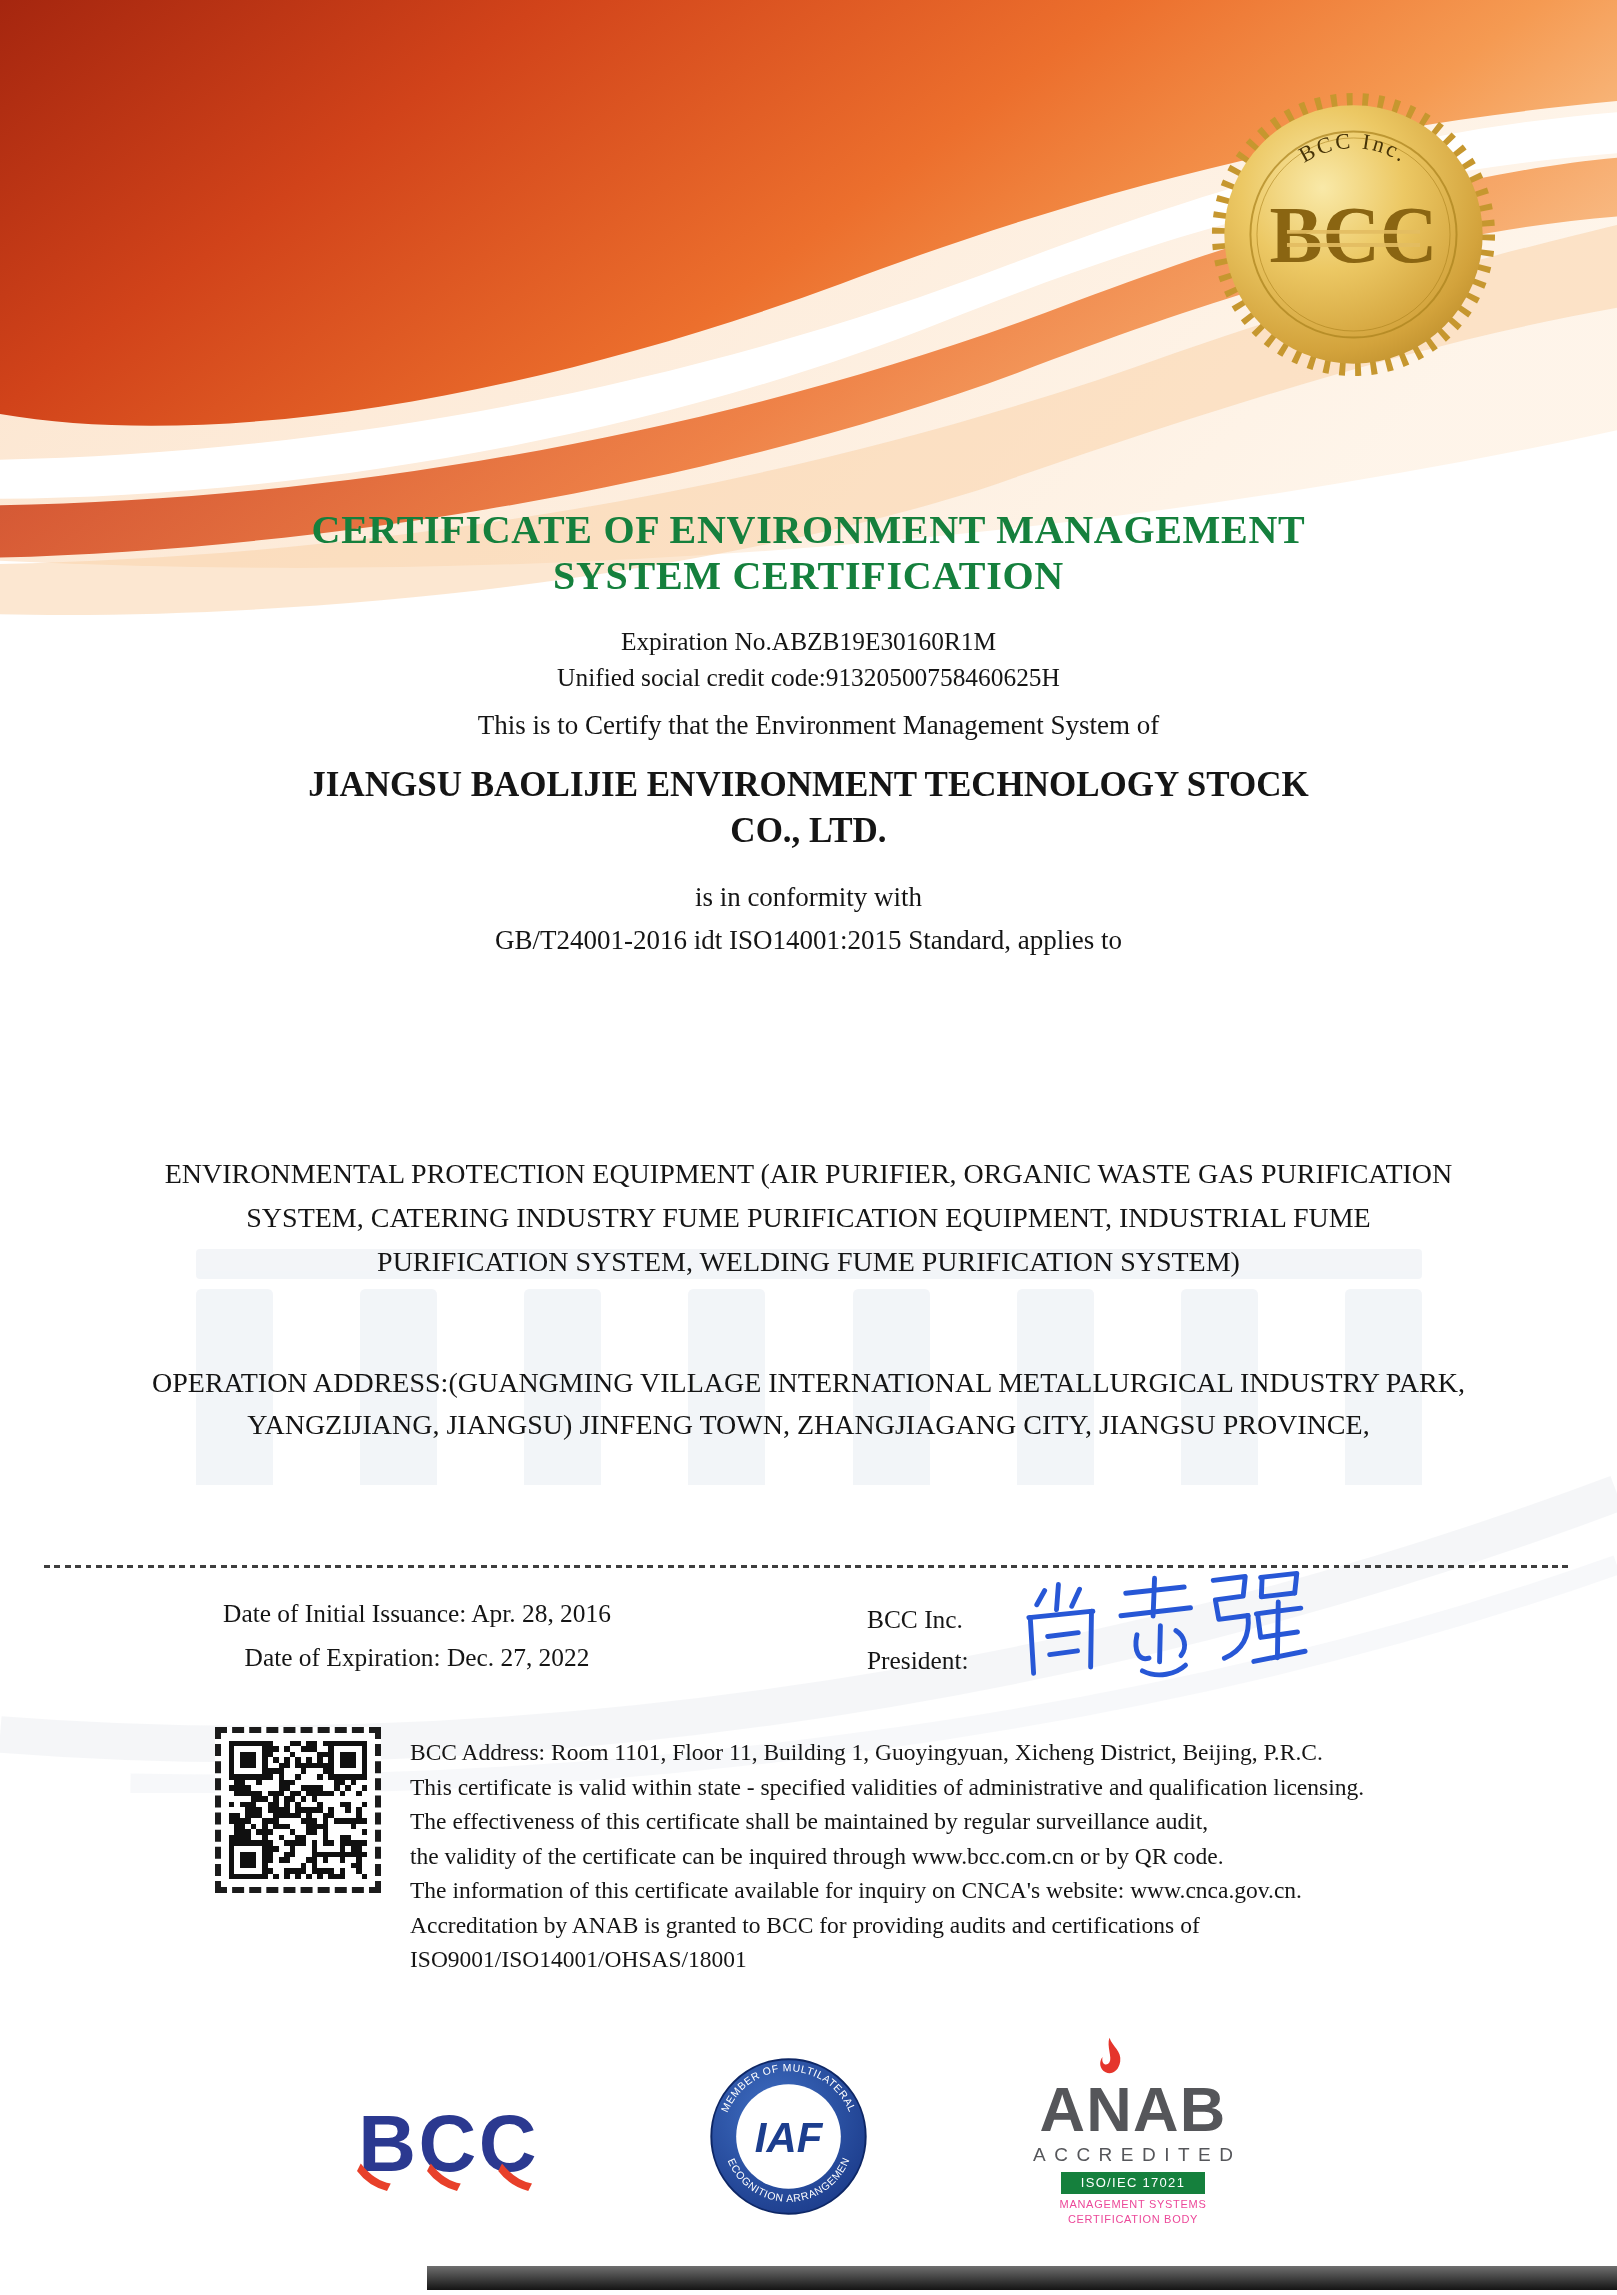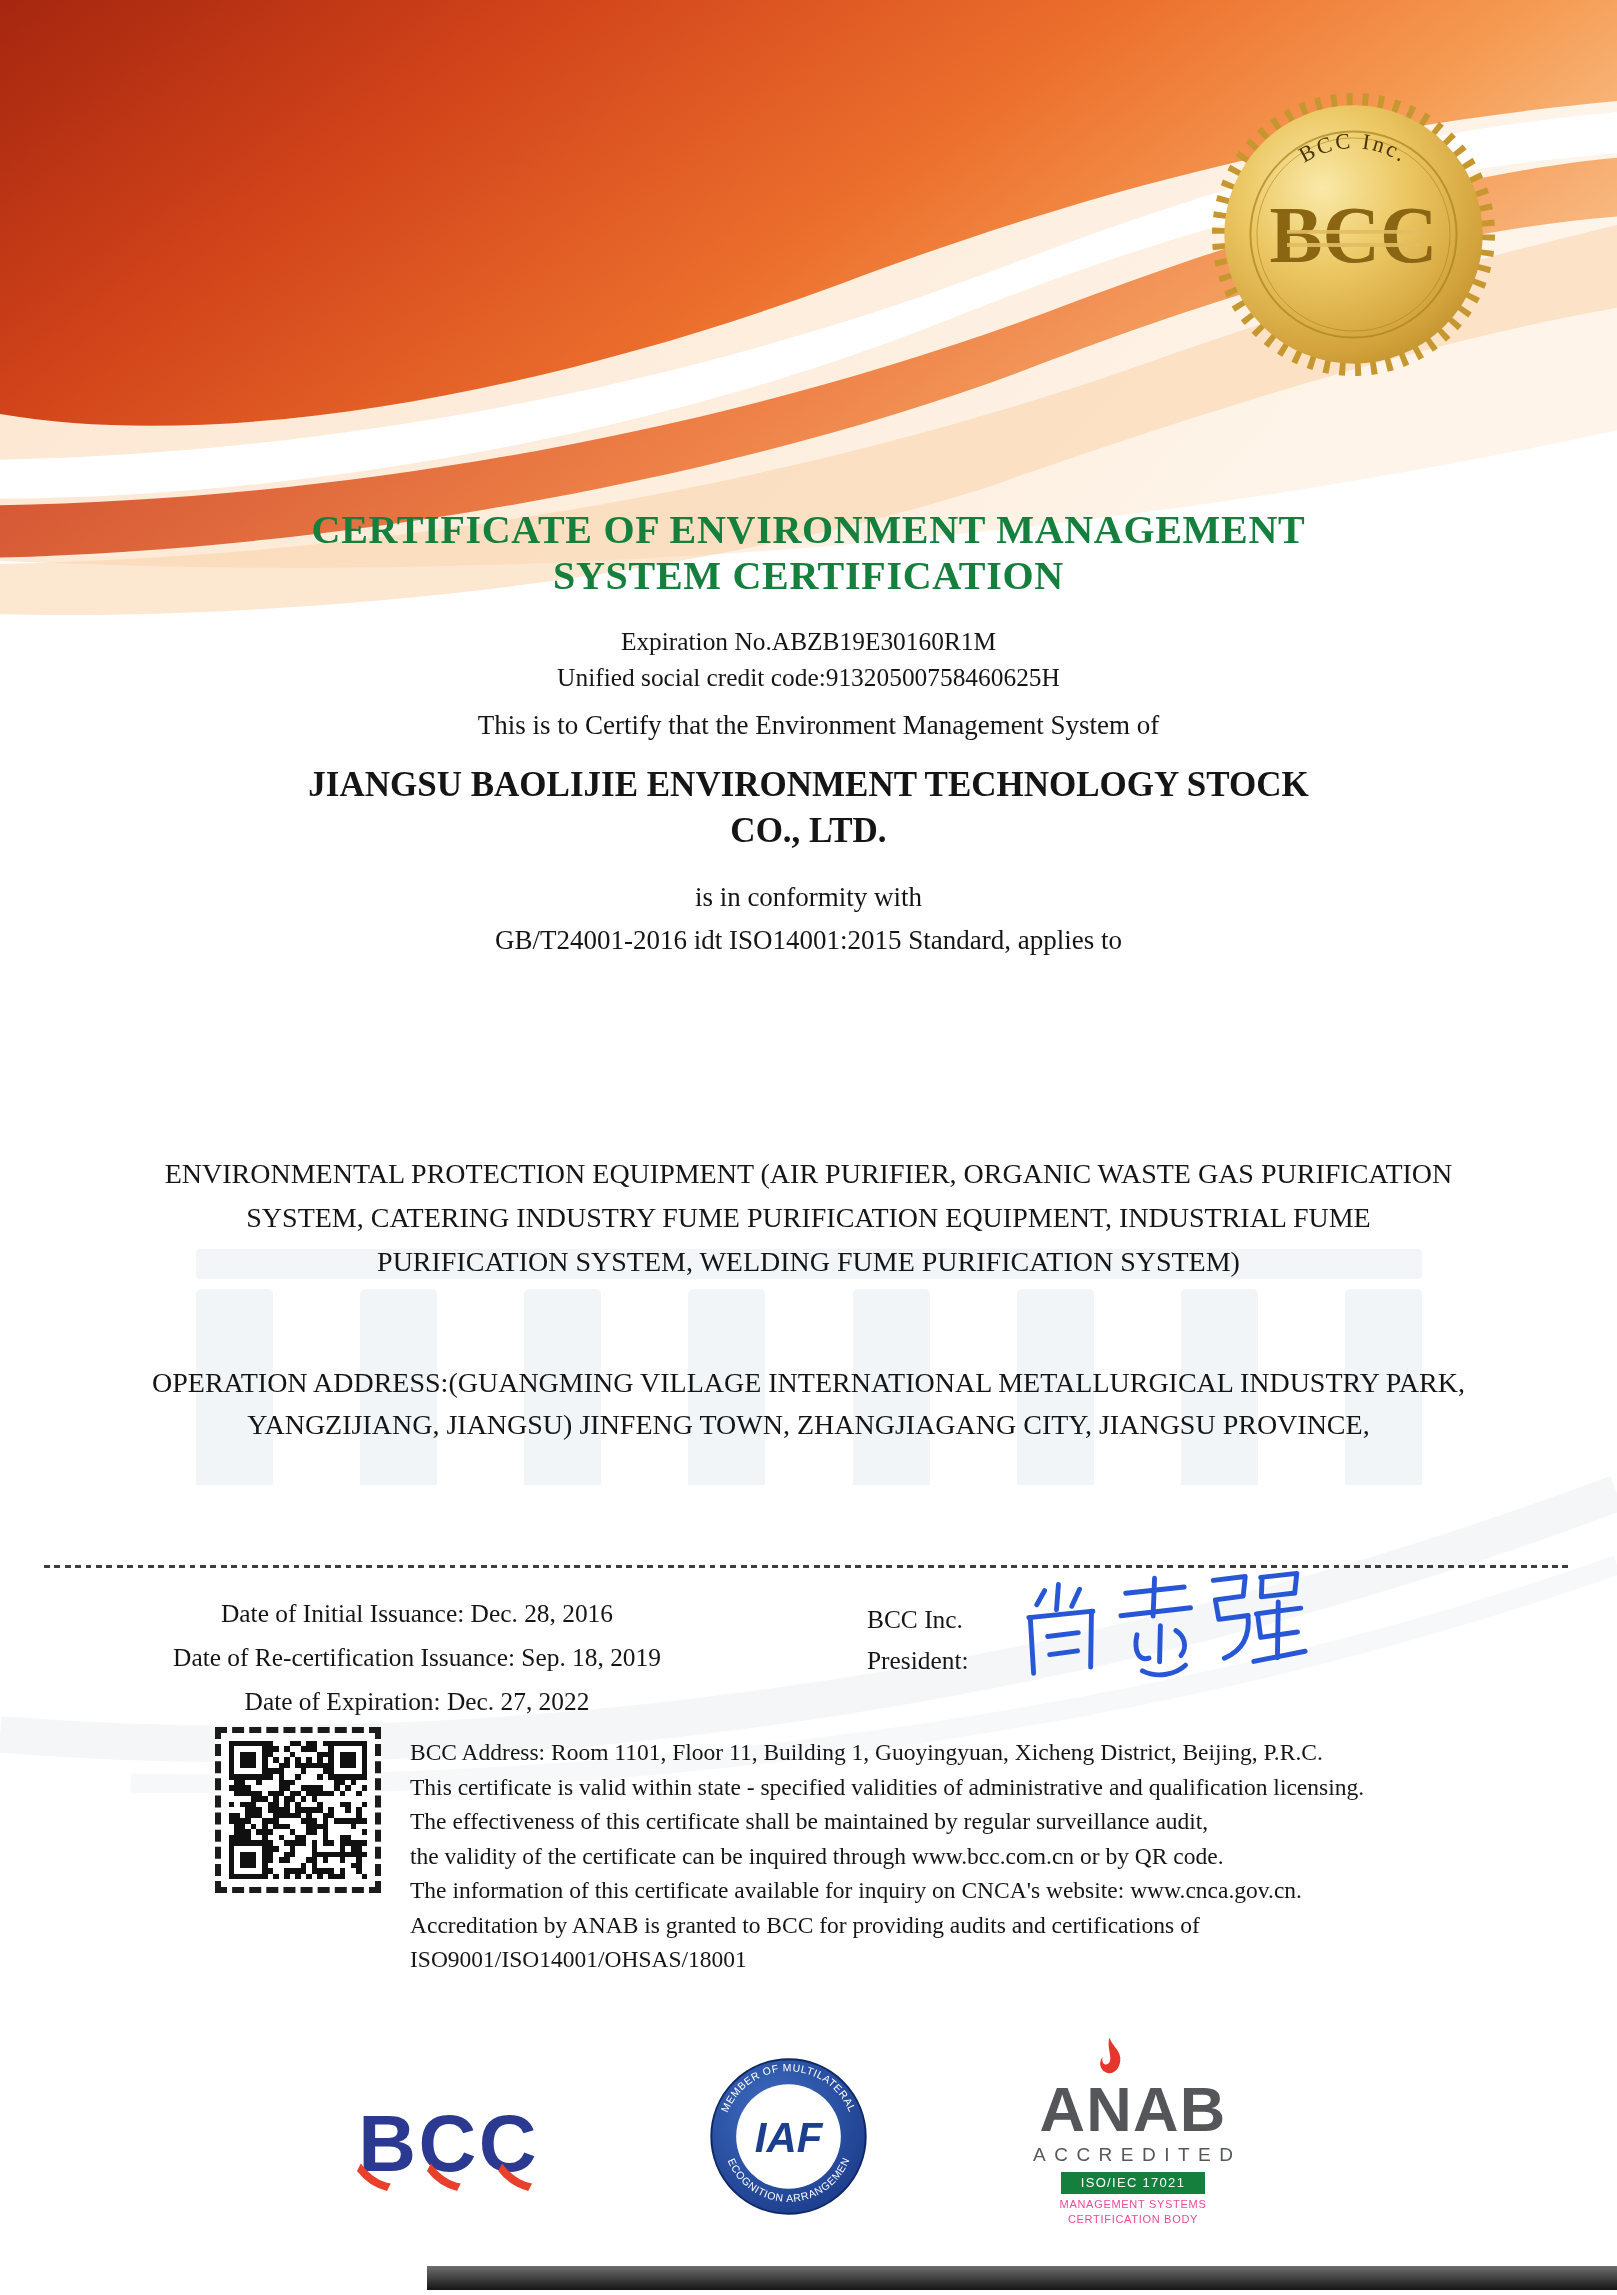--- a/index.html
+++ b/index.html
@@ -154,22 +154,21 @@
 
   <div class="abs t-scope">ENVIRONMENTAL PROTECTION EQUIPMENT (AIR PURIFIER, ORGANIC WASTE GAS PURIFICATION SYSTEM, CATERING INDUSTRY FUME PURIFICATION EQUIPMENT, INDUSTRIAL FUME PURIFICATION SYSTEM, WELDING FUME PURIFICATION SYSTEM)</div>
 
   <div class="abs t-addr">
     <div>OPERATION ADDRESS:(GUANGMING VILLAGE INTERNATIONAL METALLURGICAL INDUSTRY PARK, YANGZIJIANG, JIANGSU) JINFENG TOWN, ZHANGJIAGANG CITY, JIANGSU PROVINCE,</div>
   </div>
 
   <div class="abs divider"></div>
 
   <div class="abs dates">
-    <div>Date of Initial Issuance: Dec. 28, 2016</div>
-    <div>Date of Re-certification Issuance: Sep. 18, 2019</div>
+    <div>Date of Initial Issuance: Apr. 28, 2016</div>
     <div>Date of Expiration: Dec. 27, 2022</div>
   </div>
 
   <div class="abs issuer">
     <div>BCC Inc.</div>
     <div>President:</div>
   </div>
 
   <svg class="signature-svg" width="307" height="130" viewBox="0 0 440 180">
     <g fill="none" stroke="#2757d6" stroke-width="7" stroke-linecap="round" stroke-linejoin="round" transform="rotate(-2 220 90)">

